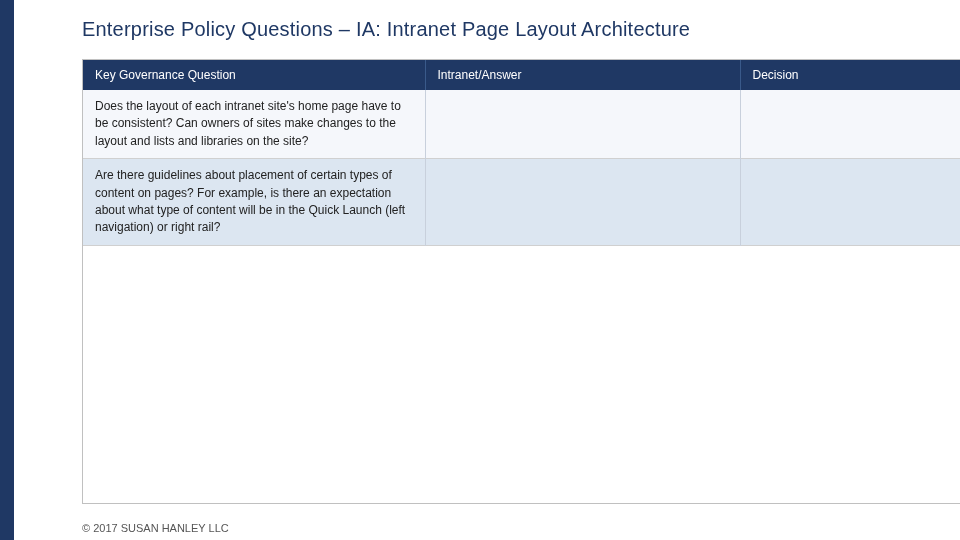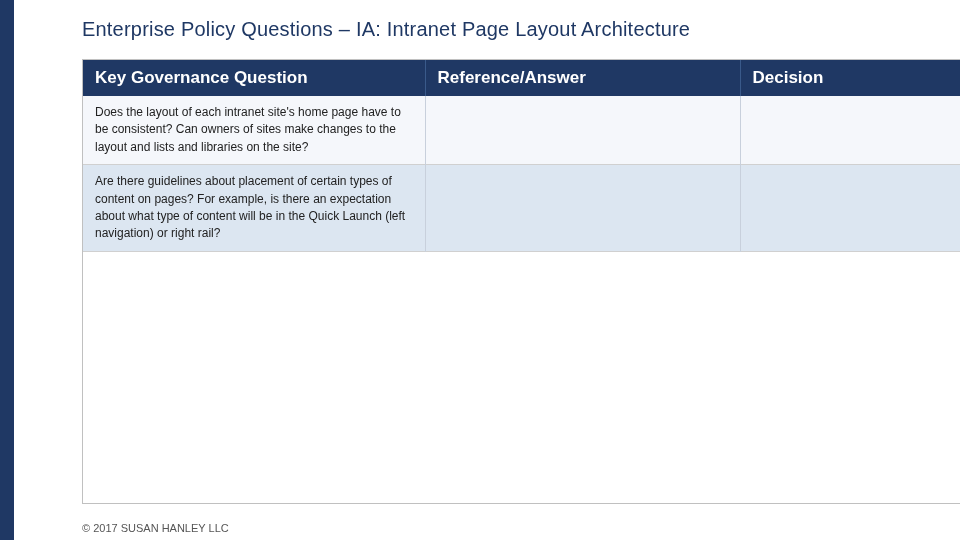--- a/index.html
+++ b/index.html
@@ -64,22 +64,22 @@
     }
 
     thead tr {
       background: #1f3864;
       color: #ffffff;
     }
 
     thead th {
       padding: 8px 12px;
       text-align: left;
-      font-weight: 700;
-      font-size: 17px;
+      font-weight: 400;
+      font-size: 12px;
       border-right: 1px solid #3a5a8a;
     }
 
     thead th:last-child {
       border-right: none;
     }
 
     .col-question {
       width: 38%;
     }
@@ -144,21 +144,21 @@
     <div class="table-container">
       <table>
         <colgroup>
           <col class="col-question">
           <col class="col-answer">
           <col class="col-reference">
         </colgroup>
         <thead>
           <tr>
             <th>Key Governance Question</th>
-            <th>Reference/Answer</th>
+            <th>Intranet/Answer</th>
             <th>Decision</th>
           </tr>
         </thead>
         <tbody id="table-body">
         <tr>
               <td>Does the layout of each intranet site's home page have to be consistent? Can owners of sites make changes to the layout and lists and libraries on the site?</td>
               <td></td>
               <td></td>
             </tr>
             <tr>

